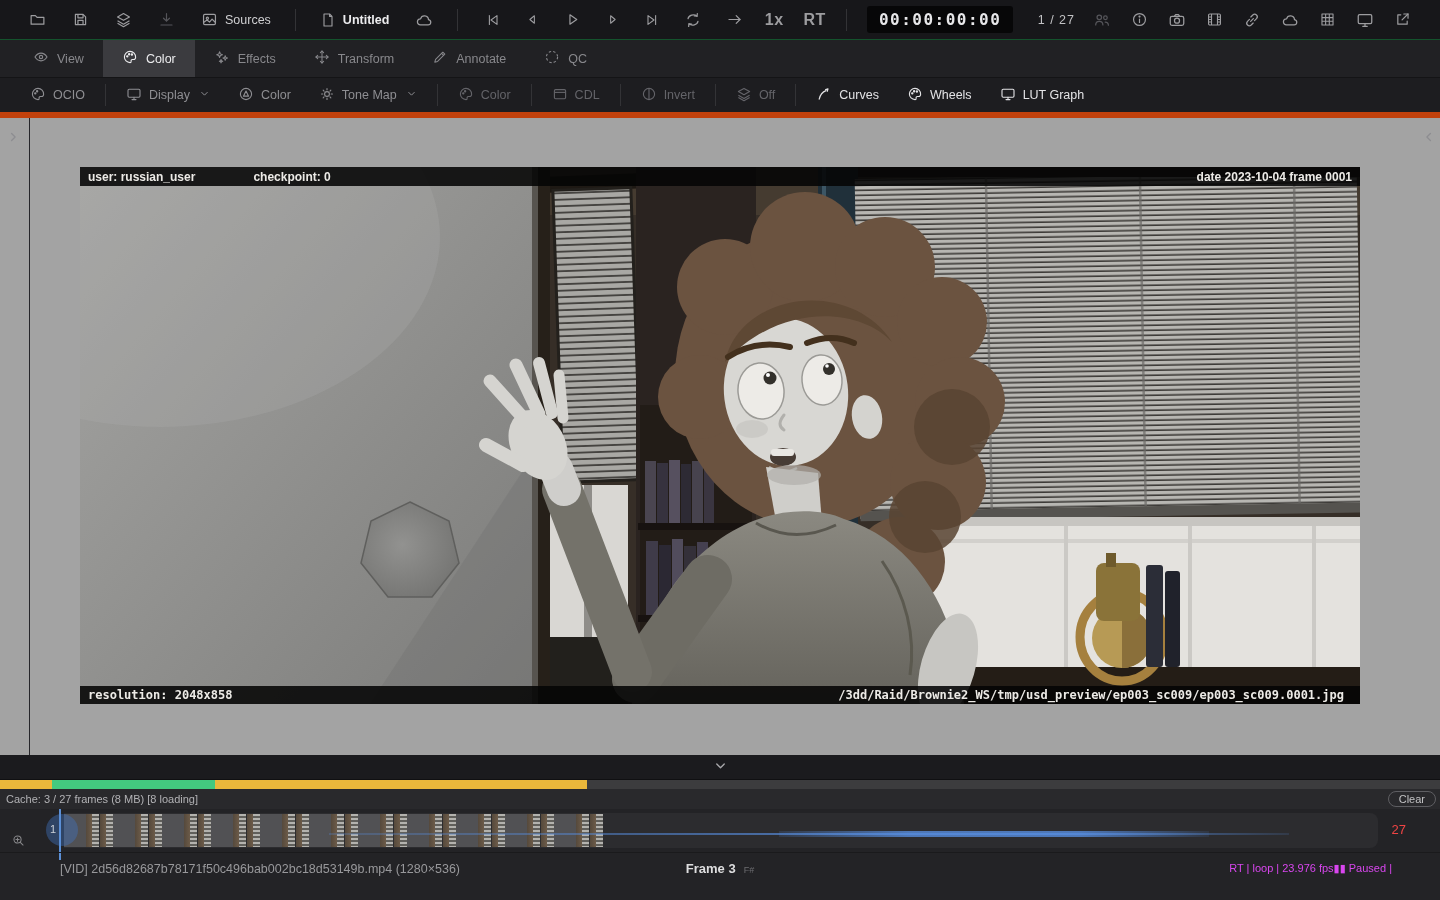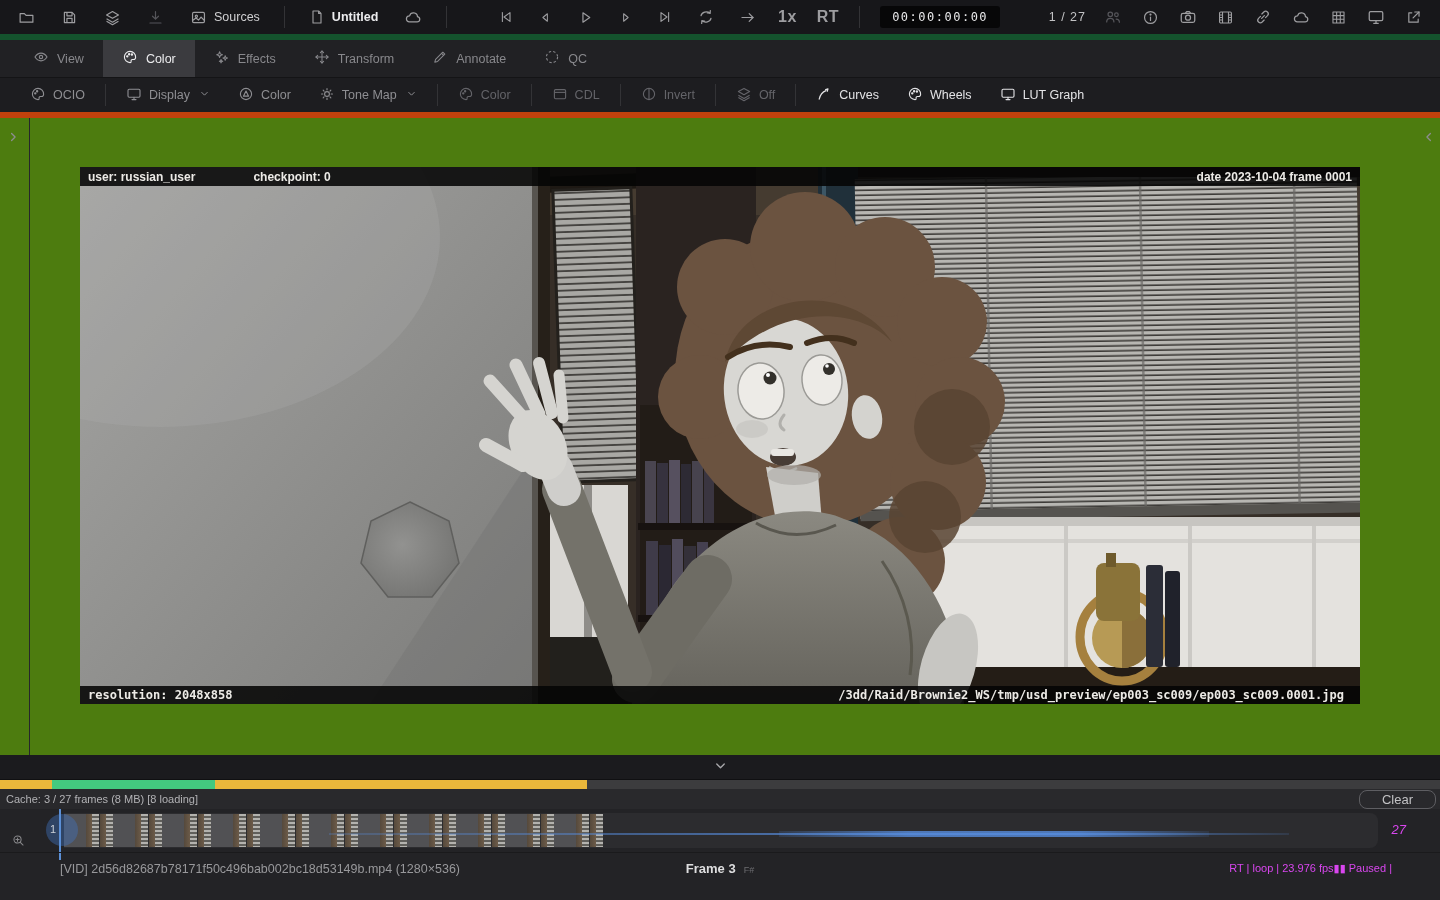--- a/index.html
+++ b/index.html
@@ -3,35 +3,35 @@
 <meta charset="utf-8">
 <style>
   * { margin:0; padding:0; box-sizing:border-box; }
   html,body { width:1440px; height:900px; background:#111; overflow:hidden;
               font-family:"Liberation Sans", sans-serif; }
   .app { position:relative; width:1440px; height:900px; background:#18181a; }
 
   
   .topbar { position:absolute; top:0; left:0; width:1440px; height:40px;
             background:#17171a; display:flex; align-items:center;
-            justify-content:space-between; padding:0 16px; border-bottom:6px solid #14532d;}
+            justify-content:space-between; padding:0 27px; border-bottom:1px solid #14532d;}
   .tb-group { display:flex; align-items:center; }
   .tb-group.left  { gap:22px; }
   .tb-group.mid   { gap:20px; }
   .tb-group.right { gap:16px; }
   .icon-btn { background:none; border:none; color:#9d9da0; display:flex;
               align-items:center; gap:7px; cursor:default; padding:2px; }
   .icon-btn svg { display:block; }
   .icon-btn.dim { color:#55555a; }
   .tb-label { font-size:12.5px; color:#cfcfd1; }
   .tb-label.bright { color:#ececee; font-weight:bold; }
   .vsep { width:1px; height:22px; background:#333336; }
   .timecode { background:#070708; border-radius:3px; padding:4px 12px;
-              font-family:"DejaVu Sans Mono", monospace; font-size:12px;
-              letter-spacing:1.5px; color:#e8e8ea; font-weight:normal; }
+              font-family:"DejaVu Sans Mono", monospace; font-size:16px;
+              letter-spacing:1.5px; color:#e8e8ea; font-weight:bold; }
   .counter { font-size:12.5px; color:#c2c2c4; letter-spacing:1px; }
   .txt-btn { background:none; border:none; color:#9d9da0; font-size:16px;
              font-weight:bold; letter-spacing:.5px; }
 
   
   .tabrow { position:absolute; top:40px; left:0; width:1440px; height:38px;
             background:#212124; display:flex; align-items:stretch; padding-left:14px;
             border-bottom:1px solid #141416; }
   .tab { display:flex; align-items:center; gap:8px; padding:0 19px; border:none;
          background:none; color:#88888c; font-size:12.5px; }
@@ -44,21 +44,21 @@
   .st-item { display:flex; align-items:center; gap:7px; padding:0 14px; border:none;
              background:none; font-size:12.5px; }
   .st-item.med    { color:#8e8e92; }
   .st-item.dimmed { color:#646469; }
   .st-item.bright { color:#e3e3e5; }
   .subtoolbar .vsep { margin:0 6px; }
   .chev { margin-left:2px; }
 
   
   .viewport { position:absolute; top:118px; left:0; width:1440px; height:637px;
-              background:#4d7c0f; }
+              background:#a3a3a3; }
   .rail-left { position:absolute; left:0; top:0; width:30px; height:637px;
                border-right:1px solid #26262a; }
   .rail-btn { position:absolute; background:none; border:none; color:#8d8d91; }
   .rail-btn.rb-left  { left:6px;  top:12px; }
   .rail-btn.rb-right { right:4px; top:12px; }
   .canvas { position:absolute; left:80px; top:49px; width:1280px; height:537px;
             background:#2b2622; }
   .canvas svg.scene { position:absolute; inset:0; }
   .ovl-top, .ovl-bottom { position:absolute; left:0; width:1280px; height:19px;
             background:rgba(4,4,4,.88); display:flex; align-items:center;
@@ -79,22 +79,22 @@
   .collapsebar button { background:none; border:none; color:#a8a8ab; }
 
   
   .cachebar { position:absolute; top:780px; left:0; width:1440px; height:9px;
               background:#3c3c3e; }
   .cachebar .seg { position:absolute; top:0; height:9px; }
   .cacherow { position:absolute; top:789px; left:0; width:1440px; height:20px;
               background:#29292c; display:flex; align-items:center;
               justify-content:space-between; padding:0 4px; }
   .cache-status { font-size:11px; color:#b2b2b5; padding-left:2px; }
-  .clear-btn { font-size:13px; color:#c2c2c4; background:none;
-               border:1px solid #5e5e62; border-radius:8px; padding:1px 22px; }
+  .clear-btn { font-size:11px; color:#c2c2c4; background:none;
+               border:1px solid #5e5e62; border-radius:8px; padding:1px 10px; }
 
   
   .timeline { position:absolute; top:809px; left:0; width:1440px; height:43px;
               background:#232326; }
   .tl-track { position:absolute; left:64px; right:62px; top:4px; bottom:4px;
               background:#2c2c2f; border-radius:0 8px 8px 0; overflow:hidden;
               display:flex; align-items:center; }
   .thumb-gap { width:22px; height:33px; background:#515154; flex:none; }
   .thumb { width:13px; height:33px; flex:none;
            background-image:
@@ -106,21 +106,21 @@
                  rgba(86,139,219,.75) 55%, rgba(86,139,219,.85) 75%, rgba(86,139,219,.15));}
   .waveform2 { position:absolute; left:715px; width:430px; top:18px; height:6px;
                background:linear-gradient(90deg, rgba(86,139,219,.15),
                  rgba(86,139,219,.8) 30%, rgba(86,139,219,.8) 70%, rgba(86,139,219,.1));}
   .playhead-circle { position:absolute; left:46px; top:5px; width:32px; height:32px;
                border-radius:50%; background:rgba(64,118,198,.4); z-index:3; }
   .playhead-num { position:absolute; left:50px; top:14px; font-size:11px;
                color:#ccd1d8; z-index:4; }
   .playhead-line { position:absolute; left:59px; top:0; width:2px; height:43px;
                background:#5b8fd6; z-index:4; }
-  .tl-end { position:absolute; right:34px; top:13px; font-size:13px; color:#d946ef;font-style:italic; }
+  .tl-end { position:absolute; right:34px; top:13px; font-size:13px; color:#ef4444; }
   .tl-zoom { position:absolute; left:12px; bottom:2px; background:none; border:none;
              color:#87878a; }
 
   
   .statusbar { position:absolute; top:852px; left:0; width:1440px; height:48px;
                background:#232326; border-top:1px solid #1a1a1c; }
   .playhead-tick { position:absolute; left:59px; top:0; width:2px; height:7px;
                background:#5b8fd6; }
   .sb-media { position:absolute; left:60px; top:9px; font-size:12.5px; color:#98989b; }
   .sb-center { position:absolute; left:50%; transform:translateX(-50%); top:8px;

